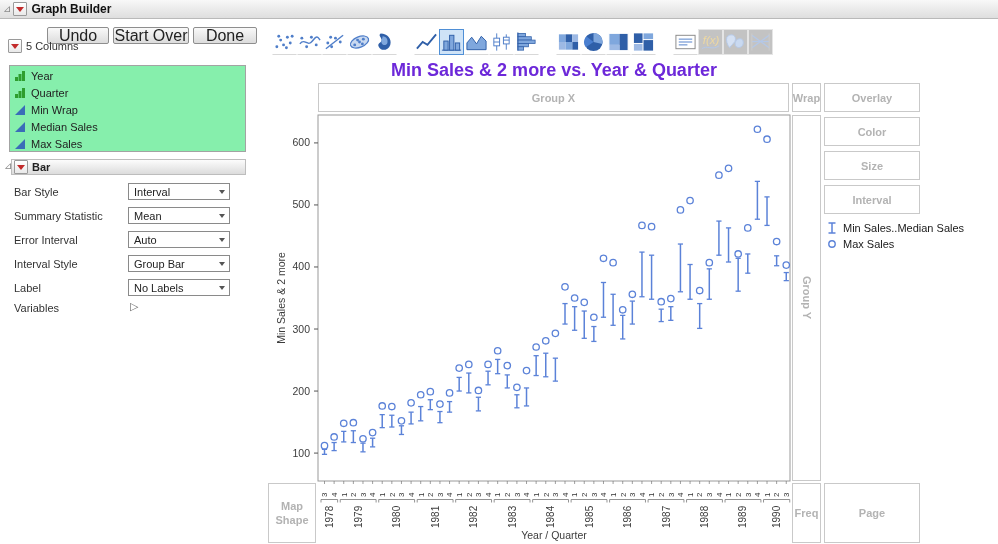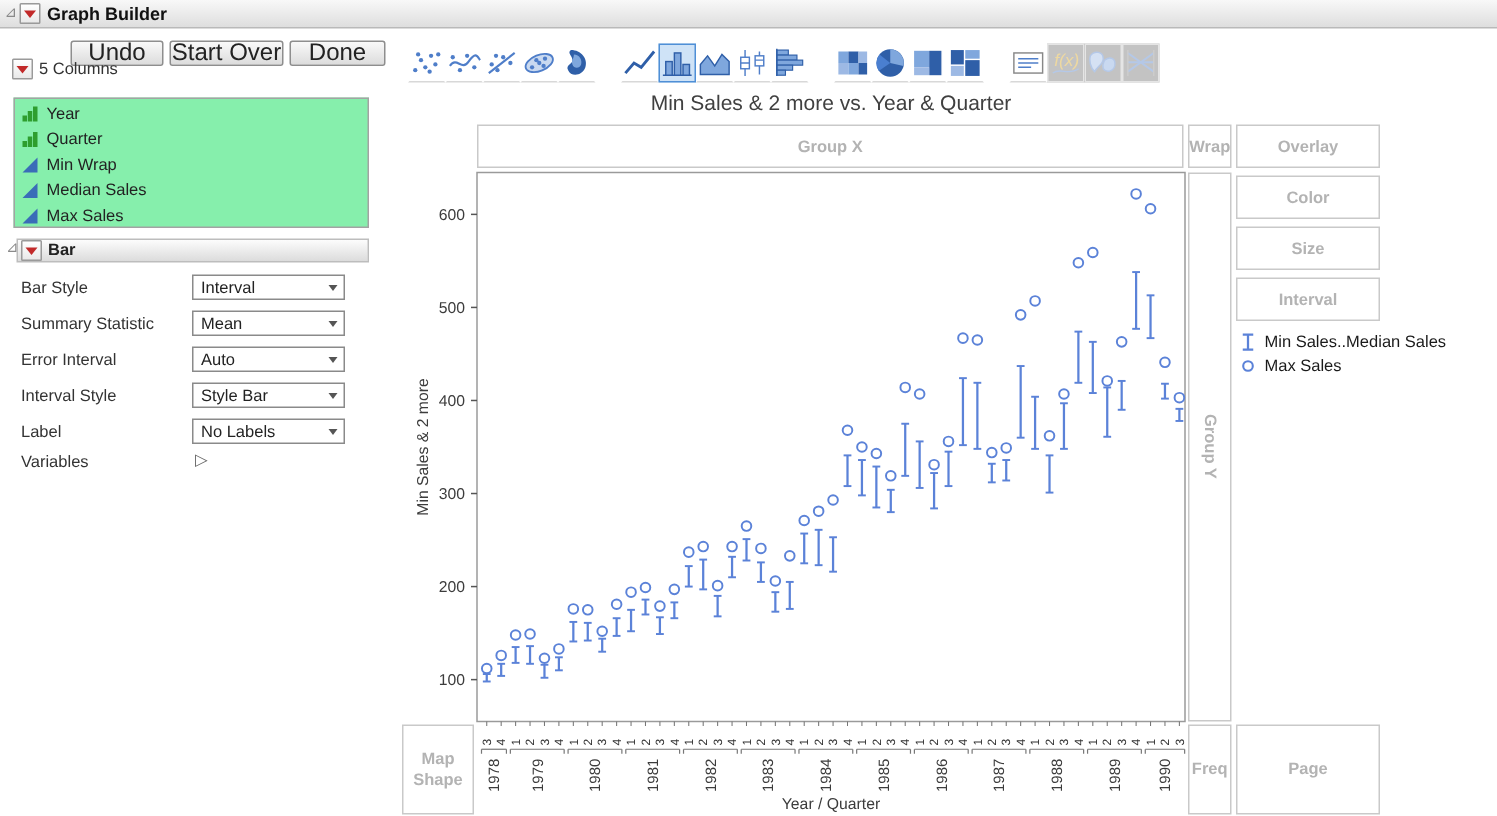--- a/index.html
+++ b/index.html
@@ -26,21 +26,21 @@
   .dropdown{width:102px;height:17px;border:1px solid #8a8a8a;background:#fff;display:flex;align-items:center;box-sizing:border-box;padding-left:5px;position:absolute;}
   .dropdown .chev{position:absolute;right:4px;top:6px;width:0;height:0;border-left:3.5px solid transparent;border-right:3.5px solid transparent;border-top:4px solid #555;}
   
   #palette{left:272px;top:27px;height:28px;display:flex;align-items:flex-end;}
   .pal-icon{width:25px;height:26px;box-sizing:border-box;border:1px solid transparent;display:flex;align-items:center;justify-content:center;border-bottom:1px solid #d8d8d8;}
   .pal-icon.grp{margin-left:17px;}
   .pal-icon.selected{background:#cfe3f7;border:1px solid #4f8fd6;}
   .pal-icon.disabled{opacity:.42;border:1px solid #c2c2c2;background:#737373;}
   
   .zone{border:1.5px solid #c9c9c9;box-sizing:border-box;display:flex;align-items:center;justify-content:center;color:#b3b3b3;font-weight:bold;font-size:11px;background:#fff;text-align:center;}
-  #graph-title{left:318px;top:60px;width:472px;text-align:center;font-weight:normal;font-size:14px;color:#404040;}
+  #graph-title{left:318px;top:60px;width:472px;text-align:center;font-weight:bold;font-size:18px;color:#6d28d9;}
   #zone-groupy{writing-mode:vertical-rl;}
   #zone-mapshape{line-height:1.3;}
   
   .legend-row{display:flex;align-items:center;height:15px;color:#1a1a1a;font-size:11px;}
   .legend-row svg{margin-right:5px;}
   svg text{font-family:"Liberation Sans",sans-serif;}
 </style>
 </head>
 <body>
 
@@ -122,21 +122,21 @@
     </div>
 
   <div class="abs prop-label" style="left:14px;top:234px;">Error Interval</div>
   <div class="dropdown" style="left:128px;top:231px;">
       <span>Auto</span>
       <span class="chev"></span>
     </div>
 
   <div class="abs prop-label" style="left:14px;top:258px;">Interval Style</div>
   <div class="dropdown" style="left:128px;top:255px;">
-      <span>Style Bar</span>
+      <span>Group Bar</span>
       <span class="chev"></span>
     </div>
 
   <div class="abs prop-label" style="left:14px;top:282px;">Label</div>
   <div class="dropdown" style="left:128px;top:279px;">
       <span>No Labels</span>
       <span class="chev"></span>
     </div>
 
   <div class="abs prop-label" style="left:14px;top:302px;">Variables</div>

